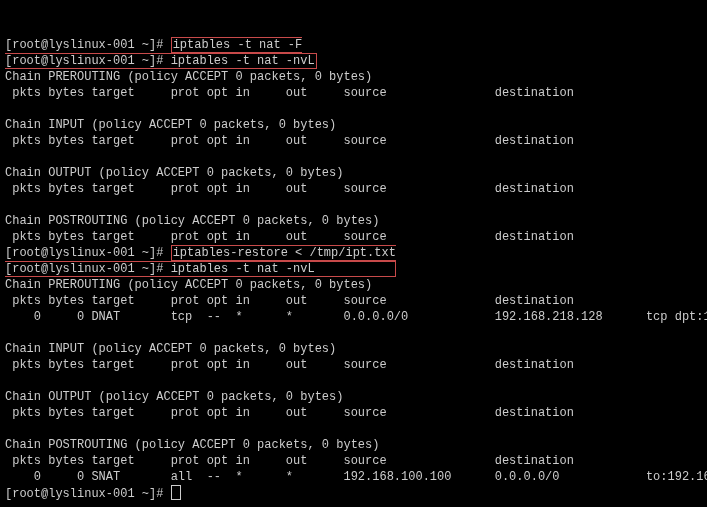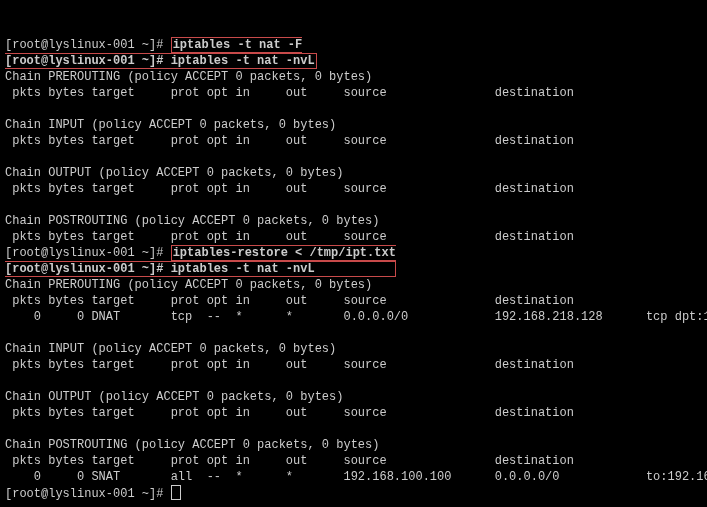--- a/index.html
+++ b/index.html
@@ -12,21 +12,20 @@
     line-height: 16px;
     white-space: pre;
     width: 697px;
     height: 497px;
     overflow: hidden;
   }
   .box {
     display: inline;
     border: 1px solid #c84a4a;
     padding: 0 1px;
-    font-weight: bold;
   }
   .cursor {
     display: inline-block;
     width: 8px;
     height: 13px;
     border: 1px solid #ccc;
     vertical-align: text-bottom;
     margin-bottom: 1px;
   }
 </style>

